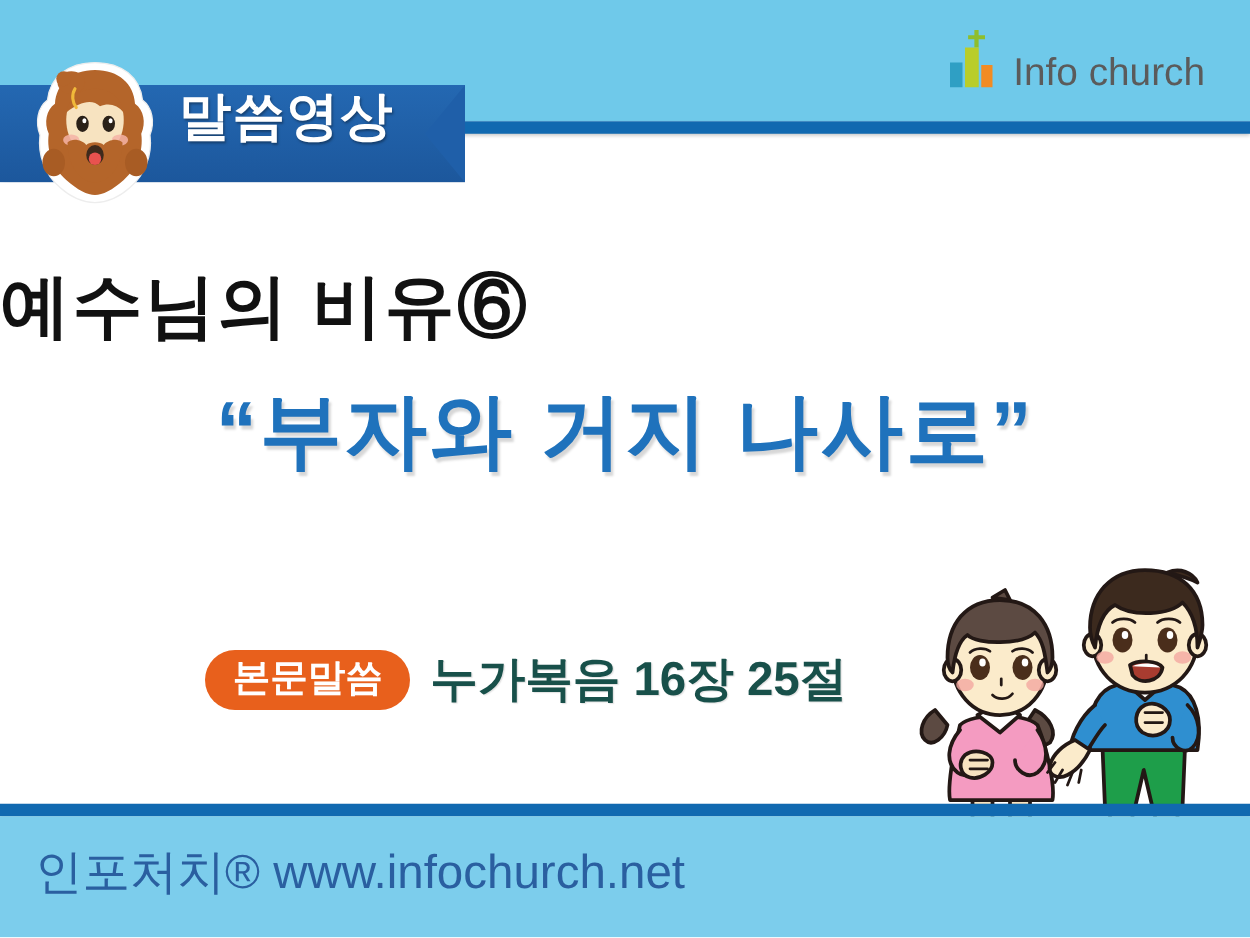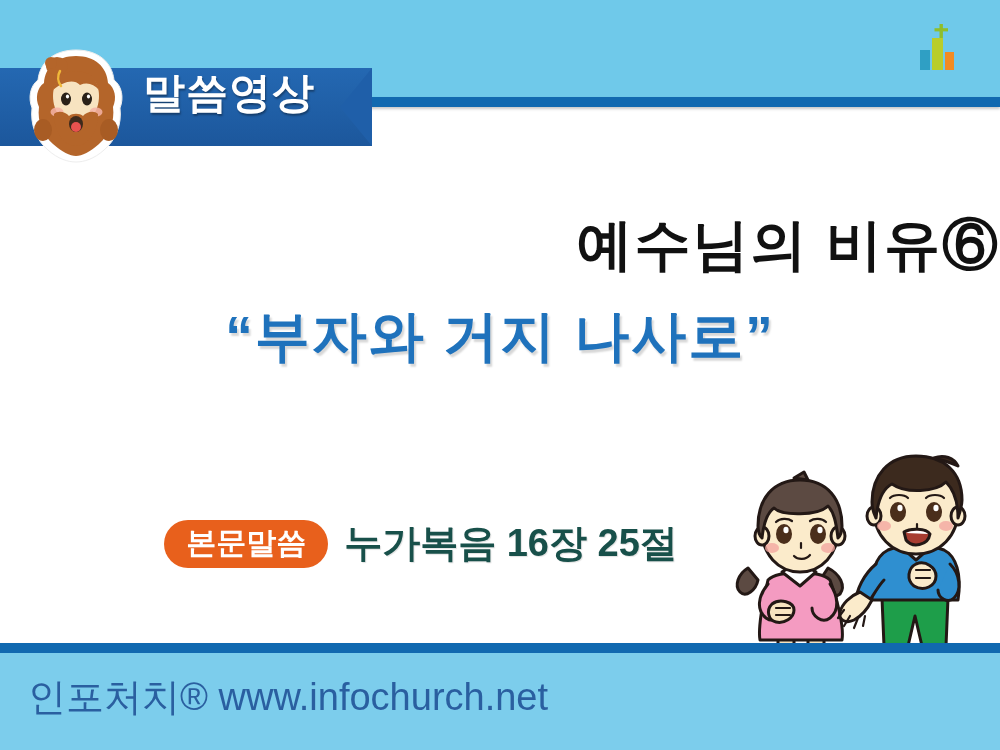--- a/index.html
+++ b/index.html
@@ -102,34 +102,34 @@
     top: -2px;
     white-space: nowrap;
   }
 
   
   .title-main {
     position: absolute;
     left: 0;
     top: 208px;
     width: 1000px;
-    text-align: right;
+    text-align: left;
     font-size: 56px;
     font-weight: bold;
     color: #111111;
     letter-spacing: 2px;
     white-space: nowrap;
   }
   .title-sub {
     position: absolute;
     left: 0;
     top: 300px;
     width: 1000px;
     text-align: center;
-    font-size: 55px;
+    font-size: 66px;
     font-weight: bold;
     color: #1F72BC;
     letter-spacing: 2px;
     white-space: nowrap;
     text-shadow: 2px 3px 2px rgba(0,0,0,0.16);
   }
 
   
   .scripture-row {
     position: absolute;
@@ -251,20 +251,21 @@
       <svg width="46" height="48" viewBox="0 0 46 48" xmlns="http://www.w3.org/2000/svg">
 
         <rect x="21.5" y="2" width="3.4" height="14" fill="#8FBE2B"></rect>
         <rect x="16.5" y="6.2" width="13.5" height="3.2" fill="#8FBE2B"></rect>
 
         <rect x="2" y="28" width="10" height="20" fill="#2F9FC4"></rect>
         <rect x="14" y="16" width="11" height="32" fill="#B9CD2A"></rect>
         <rect x="27" y="30" width="9" height="18" fill="#F28B22"></rect>
       </svg>
     </span>
+    <span class="brand-text">Info church</span>
   </div>
 
   <div class="title-main">예수님의 비유⑥</div>
   <div class="title-sub">“부자와 거지 나사로”</div>
 
   <div class="scripture-row">
     <span class="scripture-badge">본문말씀</span>
     <span class="scripture-ref">누가복음 16장 25절</span>
   </div>
 

